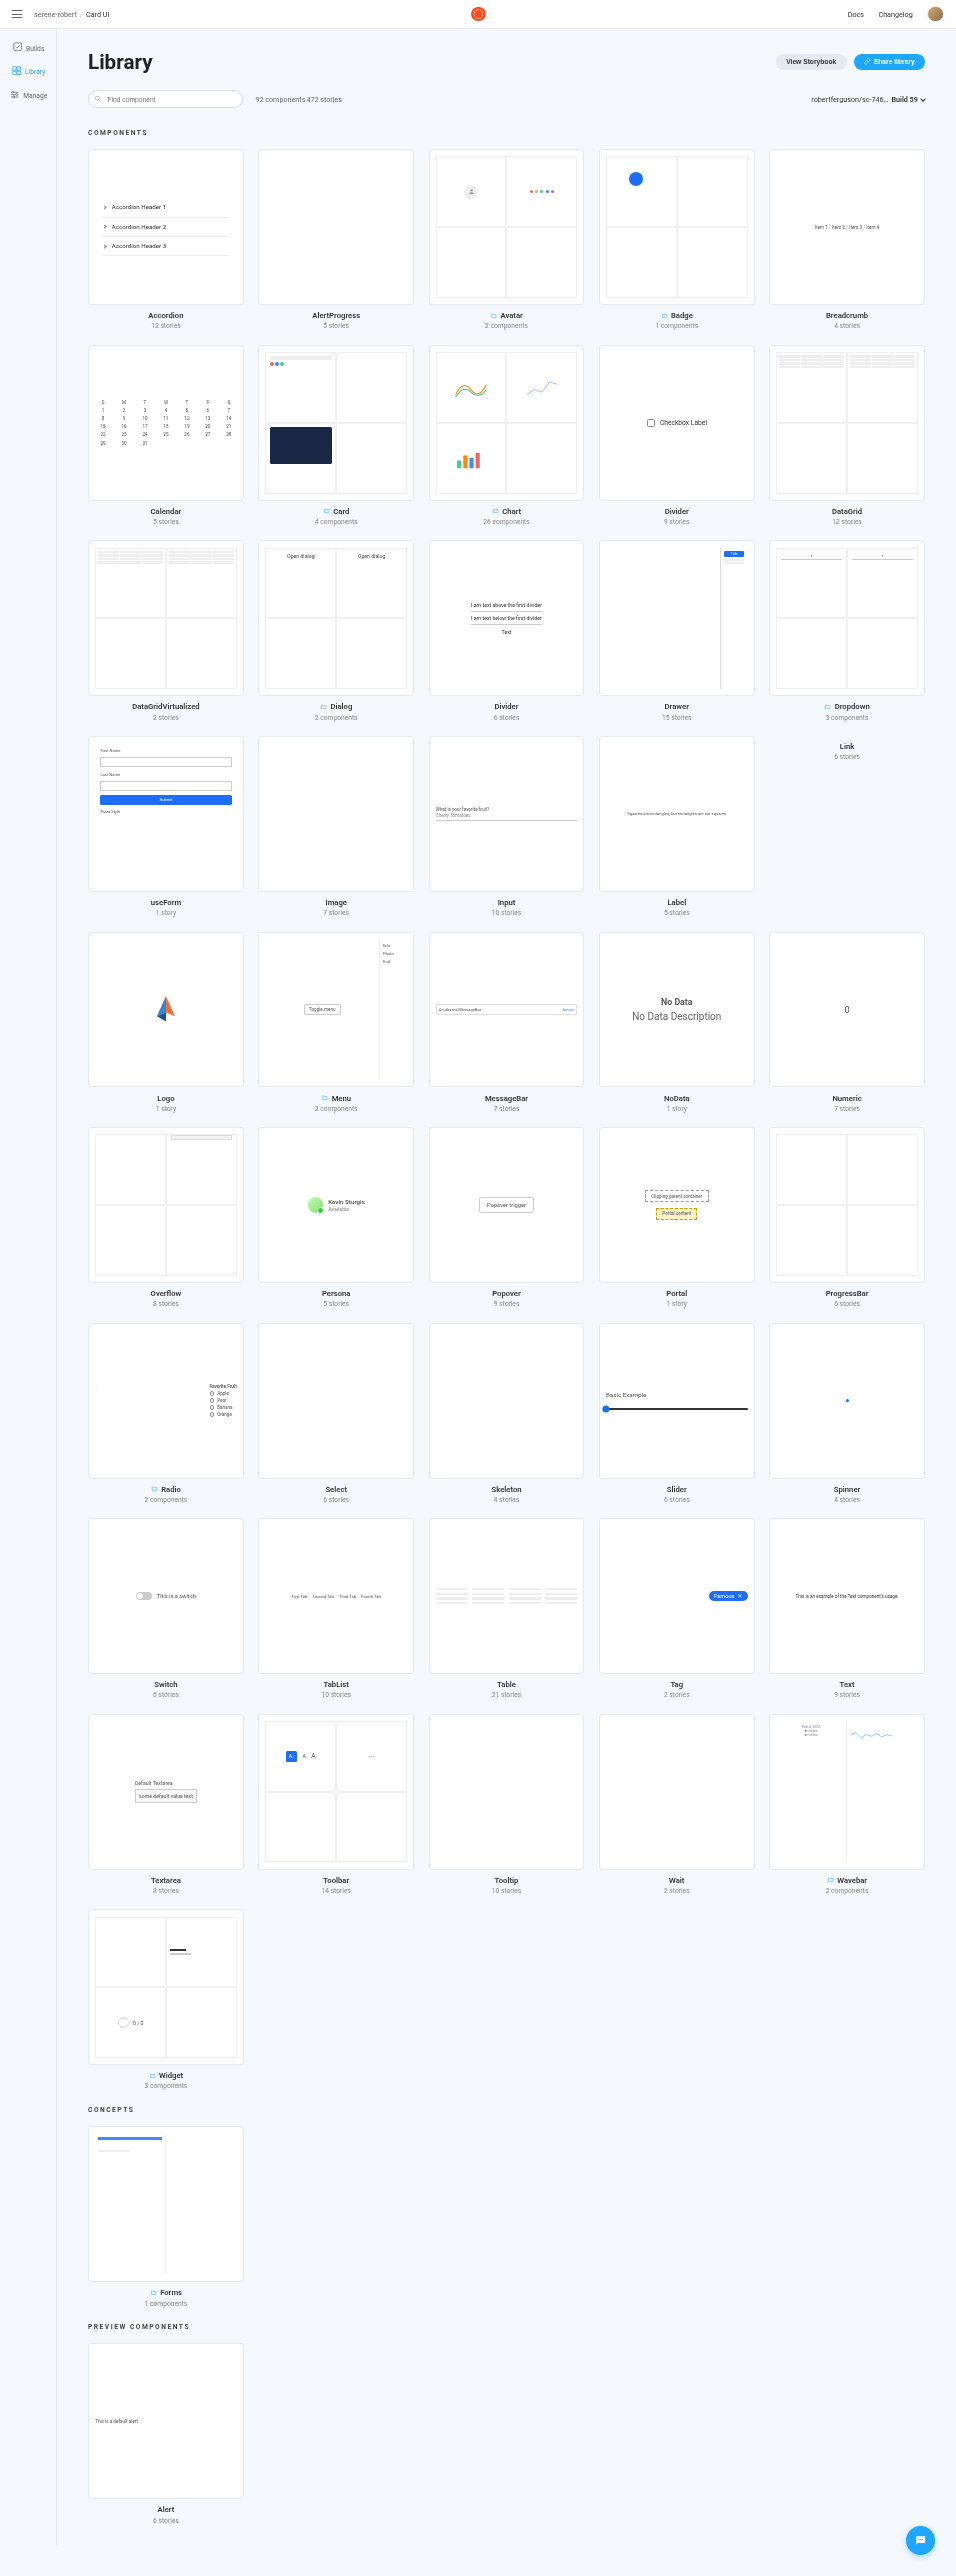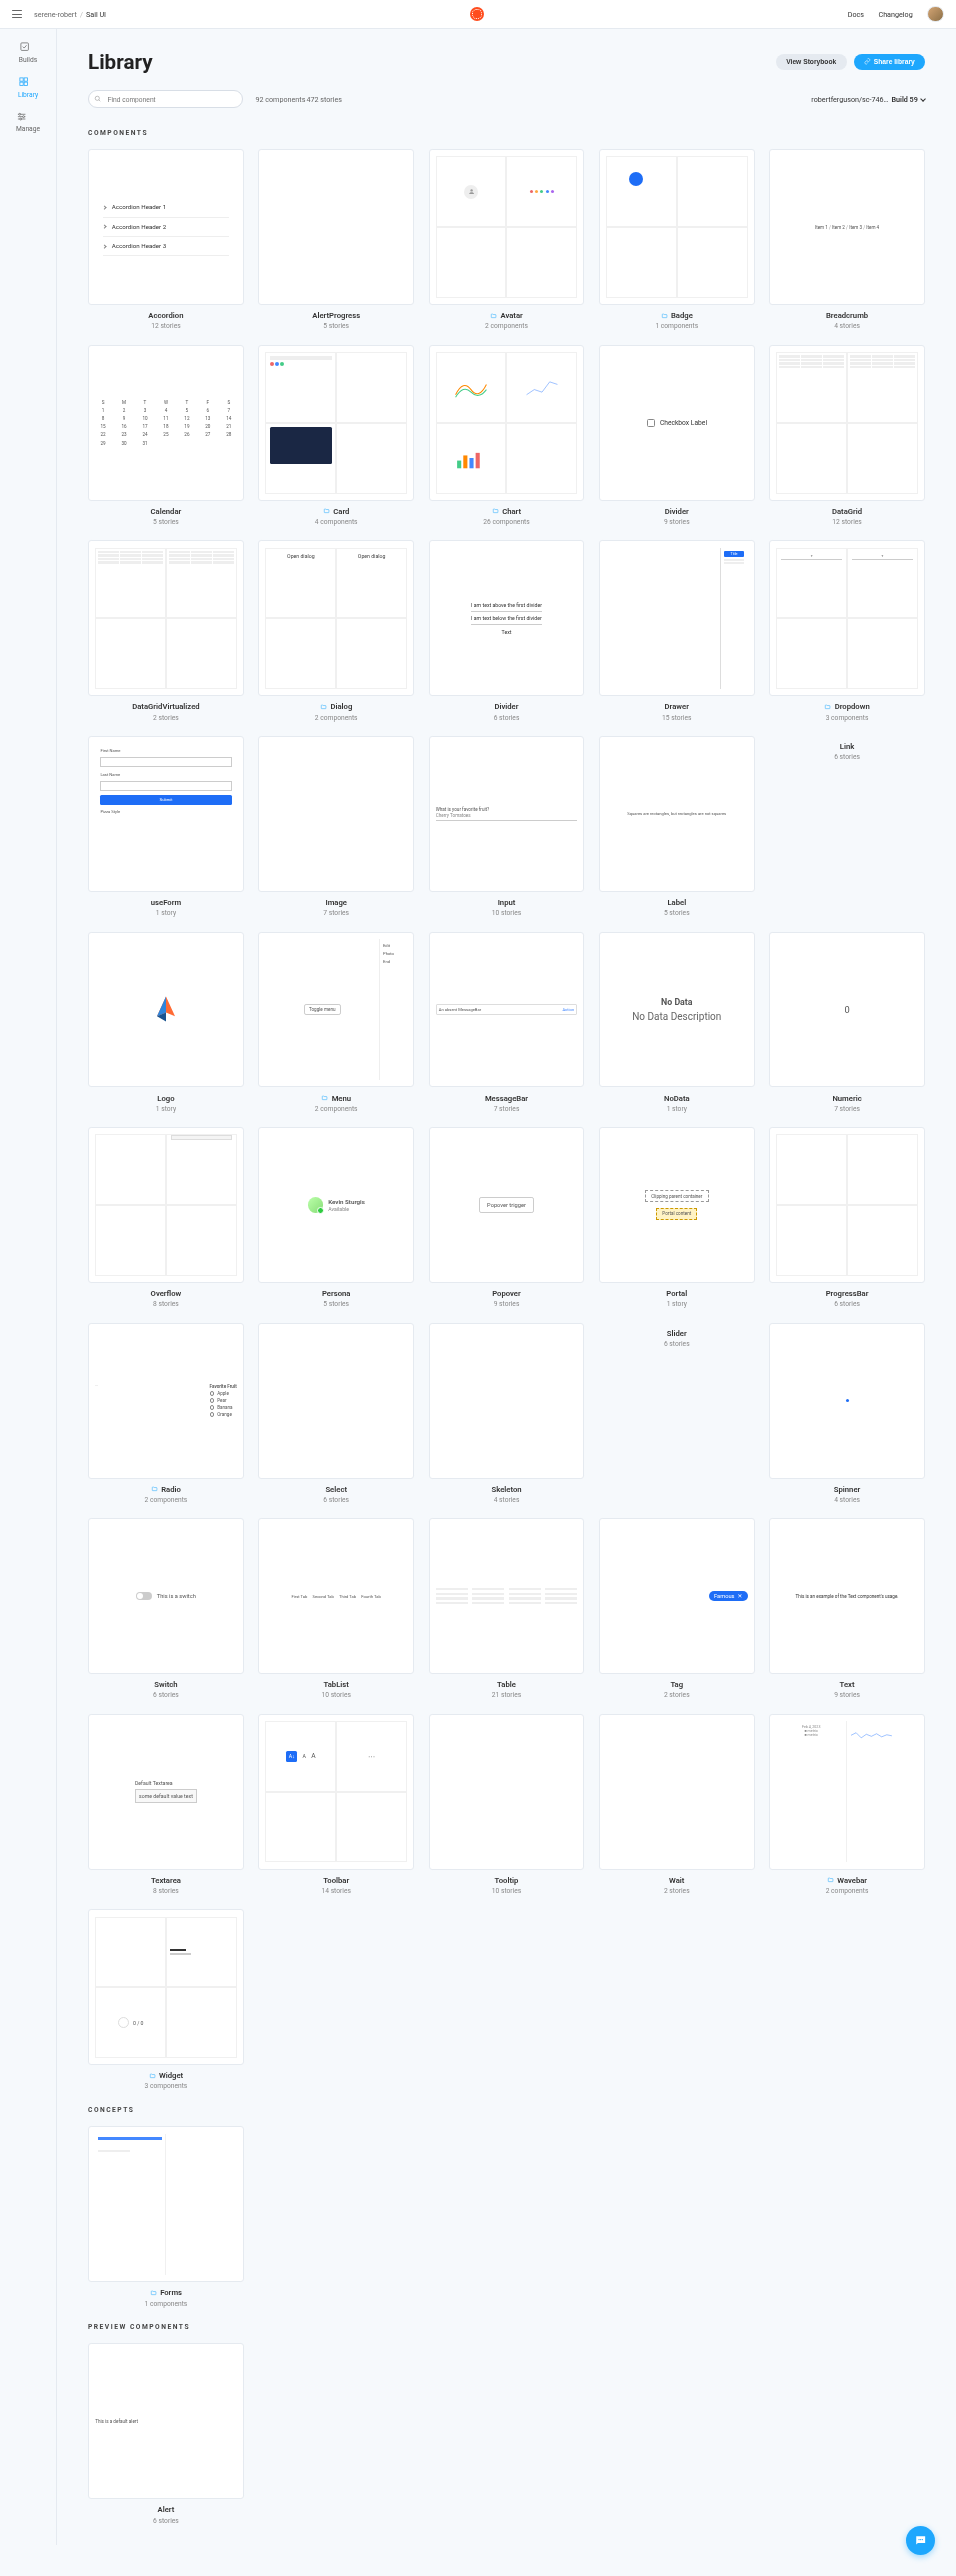--- a/index.html
+++ b/index.html
@@ -10,21 +10,21 @@
 .breadcrumb-top { font-size: 7.2px; color: #333; display: flex; align-items: center; gap: 3.1px; }
 .breadcrumb-top .org { color: #666; }
 .breadcrumb-top .sep { color: #bbb; }
 .topbar .spacer { flex: 1; display: flex; justify-content: center; }
 .logo-swirl { width: 14.4px; height: 14.4px; border-radius: 50%; background: #ff4c1d; position: relative; display:flex; align-items:center; justify-content:center; }
 .logo-swirl::before { content:""; width:7.2px; height:7.2px; border-radius:50%; border:1.5px dotted #fff; }
 .top-links { display: flex; align-items: center; gap: 14.4px; font-size: 7.2px; color: #333; }
 .avatar-img { width: 16.5px; height: 16.5px; border-radius: 50%; background: linear-gradient(135deg,#d4a574,#8b6f47); border: 1px solid #e5eaf0; }
 .layout { display: flex; }
 .sidebar { width: 57px; border-right: 0.5px solid #e5eaf0; padding-top: 12.4px; display: flex; flex-direction: column; align-items: center; gap: 12.4px; background:#f6f9fc; }
-.sidebar-item { display: flex; flex-direction: column; align-items: flex-start; gap: 3.1px; font-size: 6.7px; color: #666; cursor: pointer; text-align:center; }
+.sidebar-item { display: flex; flex-direction: row; align-items: flex-end; gap: 3.1px; font-size: 6.7px; color: #666; cursor: pointer; text-align:center; }
 .sidebar-item.active { color: #1ea7fd; }
 .sidebar-item .icon { width: 11.3px; height: 11.3px; display:flex; align-items:center; justify-content:center; }
 .main { flex: 1; padding: 20.6px 31px; max-width: 907px; }
 .page-header { display: flex; align-items: center; justify-content: space-between; margin-bottom: 16.5px; }
 .page-title { font-size: 20.6px; font-weight: 700; color: #222; }
 .header-actions { display: flex; gap: 7.2px; }
 .btn-secondary { background: #e5eaf0; color: #333; border: none; border-radius: 10.3px; padding: 4.6px 10.3px; font-size: 6.7px; font-weight: 600; cursor: pointer; }
 .btn-primary { background: #1ea7fd; color: #fff; border: none; border-radius: 10.3px; padding: 4.6px 10.3px; font-size: 6.7px; font-weight: 600; cursor: pointer; display:flex; align-items:center; gap:3.1px; }
 .toolbar-row { display: flex; align-items: center; justify-content: space-between; gap: 12.4px; margin-bottom: 20.6px; }
 .search-wrap { display:flex; align-items:center; gap:12.4px; }
@@ -116,21 +116,21 @@
 
 <div class="topbar">
   <div class="hamburger">
       <span></span>
       <span></span>
       <span></span>
     </div>
   <div class="breadcrumb-top">
     <span class="org">serene-robert</span>
     <span class="sep">/</span>
-    <span>Sail UI</span>
+    <span>Card UI</span>
   </div>
   <div class="spacer">
     <div class="logo-swirl"></div>
   </div>
   <div class="top-links">
     <a>Docs</a>
     <a>Changelog</a>
     <div class="avatar-img"></div>
   </div>
 </div>
@@ -771,20 +771,28 @@
       <div class="sub">6 stories</div>
         </div>
         <div class="card">
       <div class="preview"></div>
       <div class="name">
             <span>Skeleton</span>
           </div>
       <div class="sub">4 stories</div>
         </div>
         <div class="card">
+      <div class="preview">
+            <div class="prev-slider">
+              <div>Basic Example</div>
+              <div class="track">
+                <div class="thumb"></div>
+              </div>
+            </div>
+          </div>
       <div class="name">
             <span>Slider</span>
           </div>
       <div class="sub">6 stories</div>
         </div>
         <div class="card">
       <div class="preview">
             <div class="prev-spinner"></div>
           </div>
       <div class="name">

